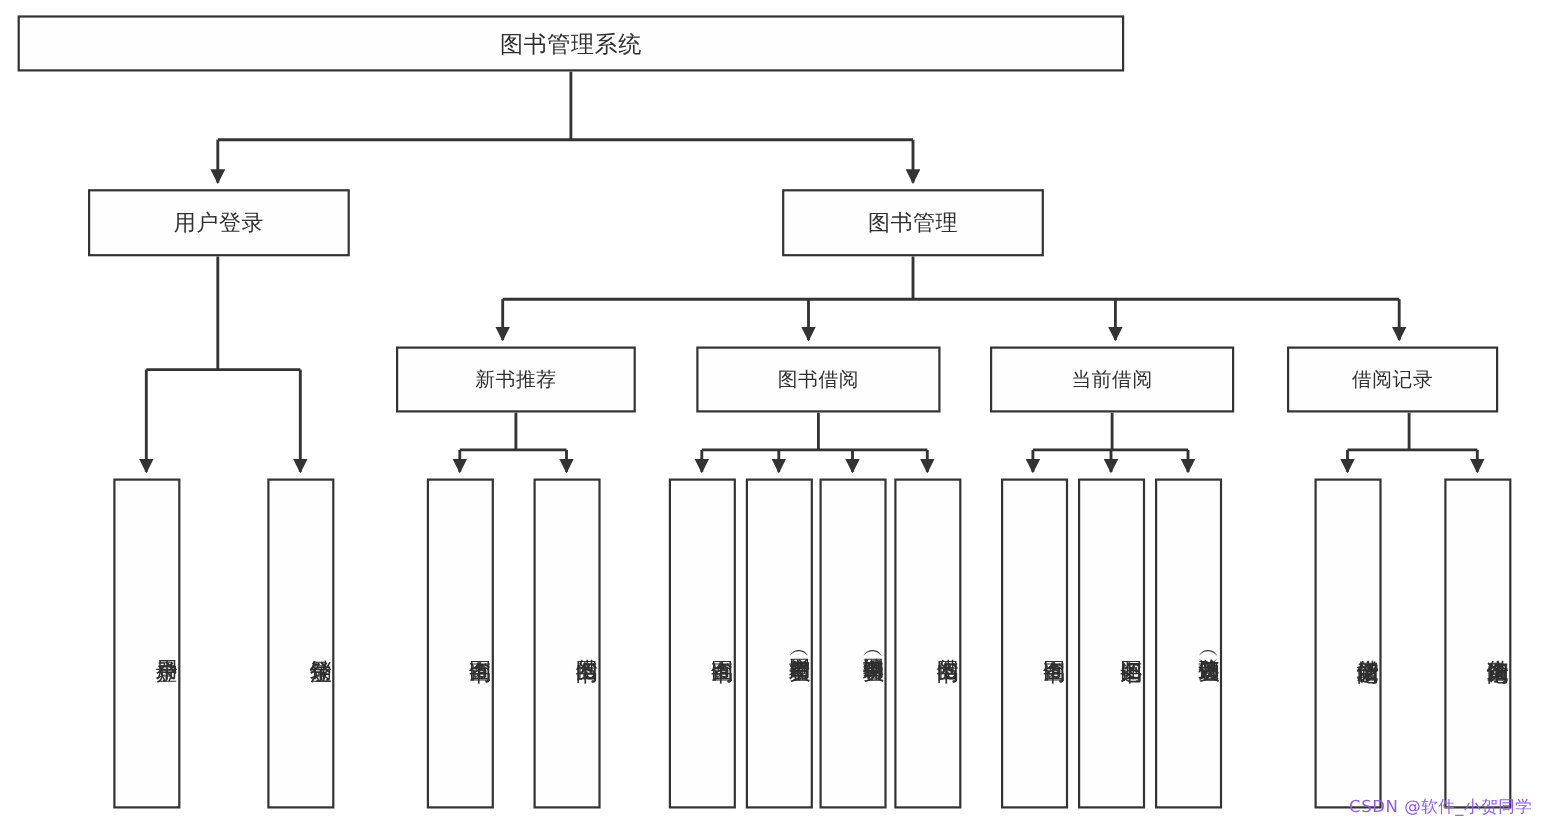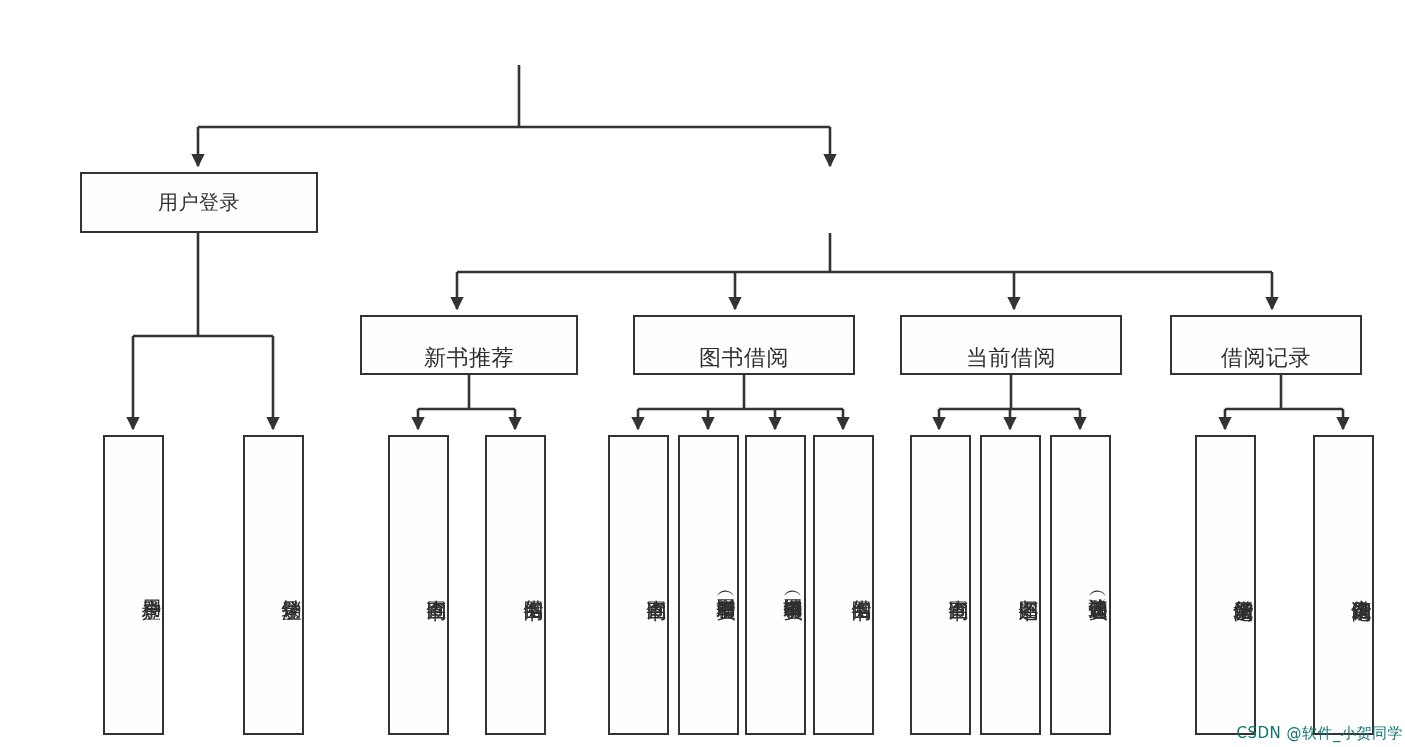--- a/index.html
+++ b/index.html
@@ -38,45 +38,44 @@
     color: #2f2f2f;
     letter-spacing: 0.5px;
   }
   .node.root {
     font-size: 21px;
   }
   .node.level1 {
     font-size: 20px;
   }
   .node.level2 {
-    font-size: 22px;
-    align-items: flex-end;
+    font-size: 18px;
   }
   .node.leaf {
     font-size: 20px;
     writing-mode: vertical-rl;
     text-orientation: upright;
     line-height: 1.06;
     padding: 6px 0 6px 0;
     align-items: flex-start;
     justify-content: center;
     white-space: nowrap;
   }
   .node.leaf.tall-text {
     font-size: 19px;
   }
   .node-label {
     display: block;
   }
   #watermark {
     position: absolute;
-    right: 2px;
+    right: 12px;
     bottom: 4px;
     font-size: 15px;
-    color: #0f766e;
+    color: #8b5cf6;
     letter-spacing: 0.5px;
     white-space: nowrap;
   }
 </style>
 </head>
 <body>
 
 <div id="diagram-root">
 
   <svg id="edge-layer" viewBox="0 0 1405 747" xmlns="http://www.w3.org/2000/svg">
@@ -122,24 +121,30 @@
       <path d="M 1010 409 L 1010 429" marker-end="url(#arrow)"></path>
       <path d="M 1080 409 L 1080 429" marker-end="url(#arrow)"></path>
 
       <path d="M 1281 375 L 1281 409"></path>
       <path d="M 1225 409 L 1343 409"></path>
       <path d="M 1225 409 L 1225 429" marker-end="url(#arrow)"></path>
       <path d="M 1343 409 L 1343 429" marker-end="url(#arrow)"></path>
     </g>
   </svg>
 
+  <div class="node root" style="left:16px; top:14px; width:1006px; height:51px;">
+    <span class="node-label">图书管理系统</span>
+  </div>
 
   <div class="node level1" style="left:80px; top:172px; width:238px; height:61px;">
     <span class="node-label">用户登录</span>
   </div>
+  <div class="node level1" style="left:711px; top:172px; width:238px; height:61px;">
+    <span class="node-label">图书管理</span>
+  </div>
 
   <div class="node level2" style="left:360px; top:315px; width:218px; height:60px;">
     <span class="node-label">新书推荐</span>
   </div>
   <div class="node level2" style="left:900px; top:315px; width:222px; height:60px;">
     <span class="node-label">当前借阅</span>
   </div>
   <div class="node level2" style="left:633px; top:315px; width:222px; height:60px;">
     <span class="node-label">图书借阅</span>
   </div>

